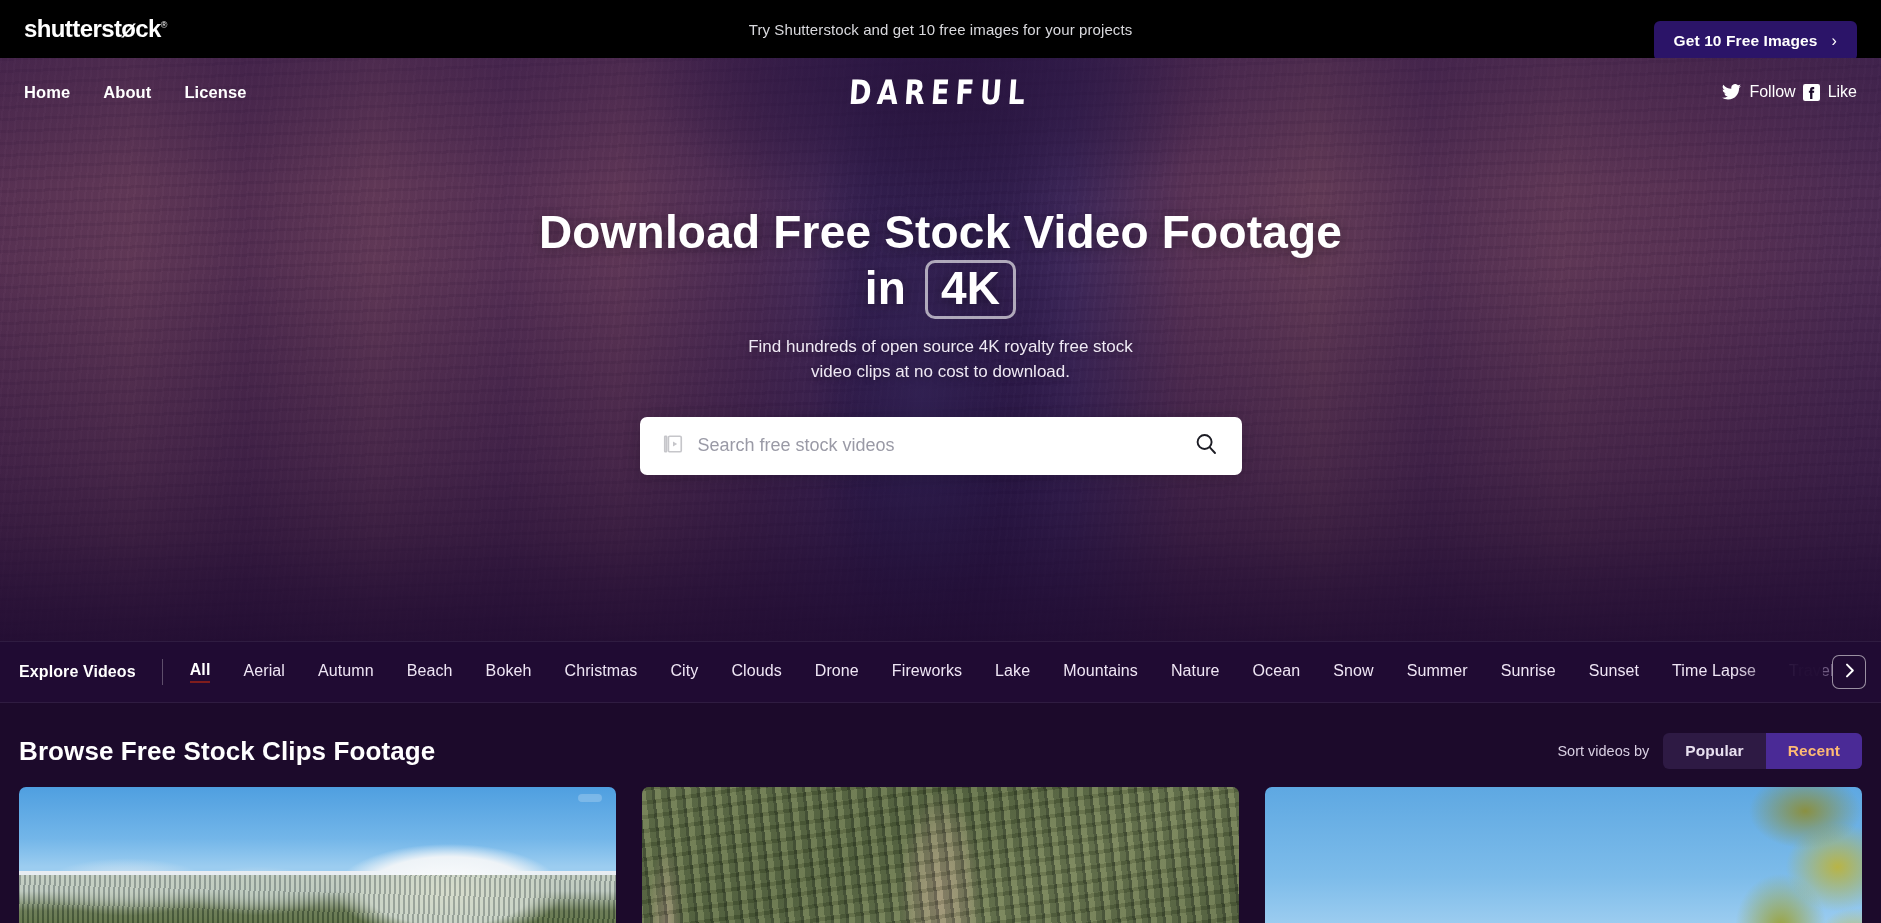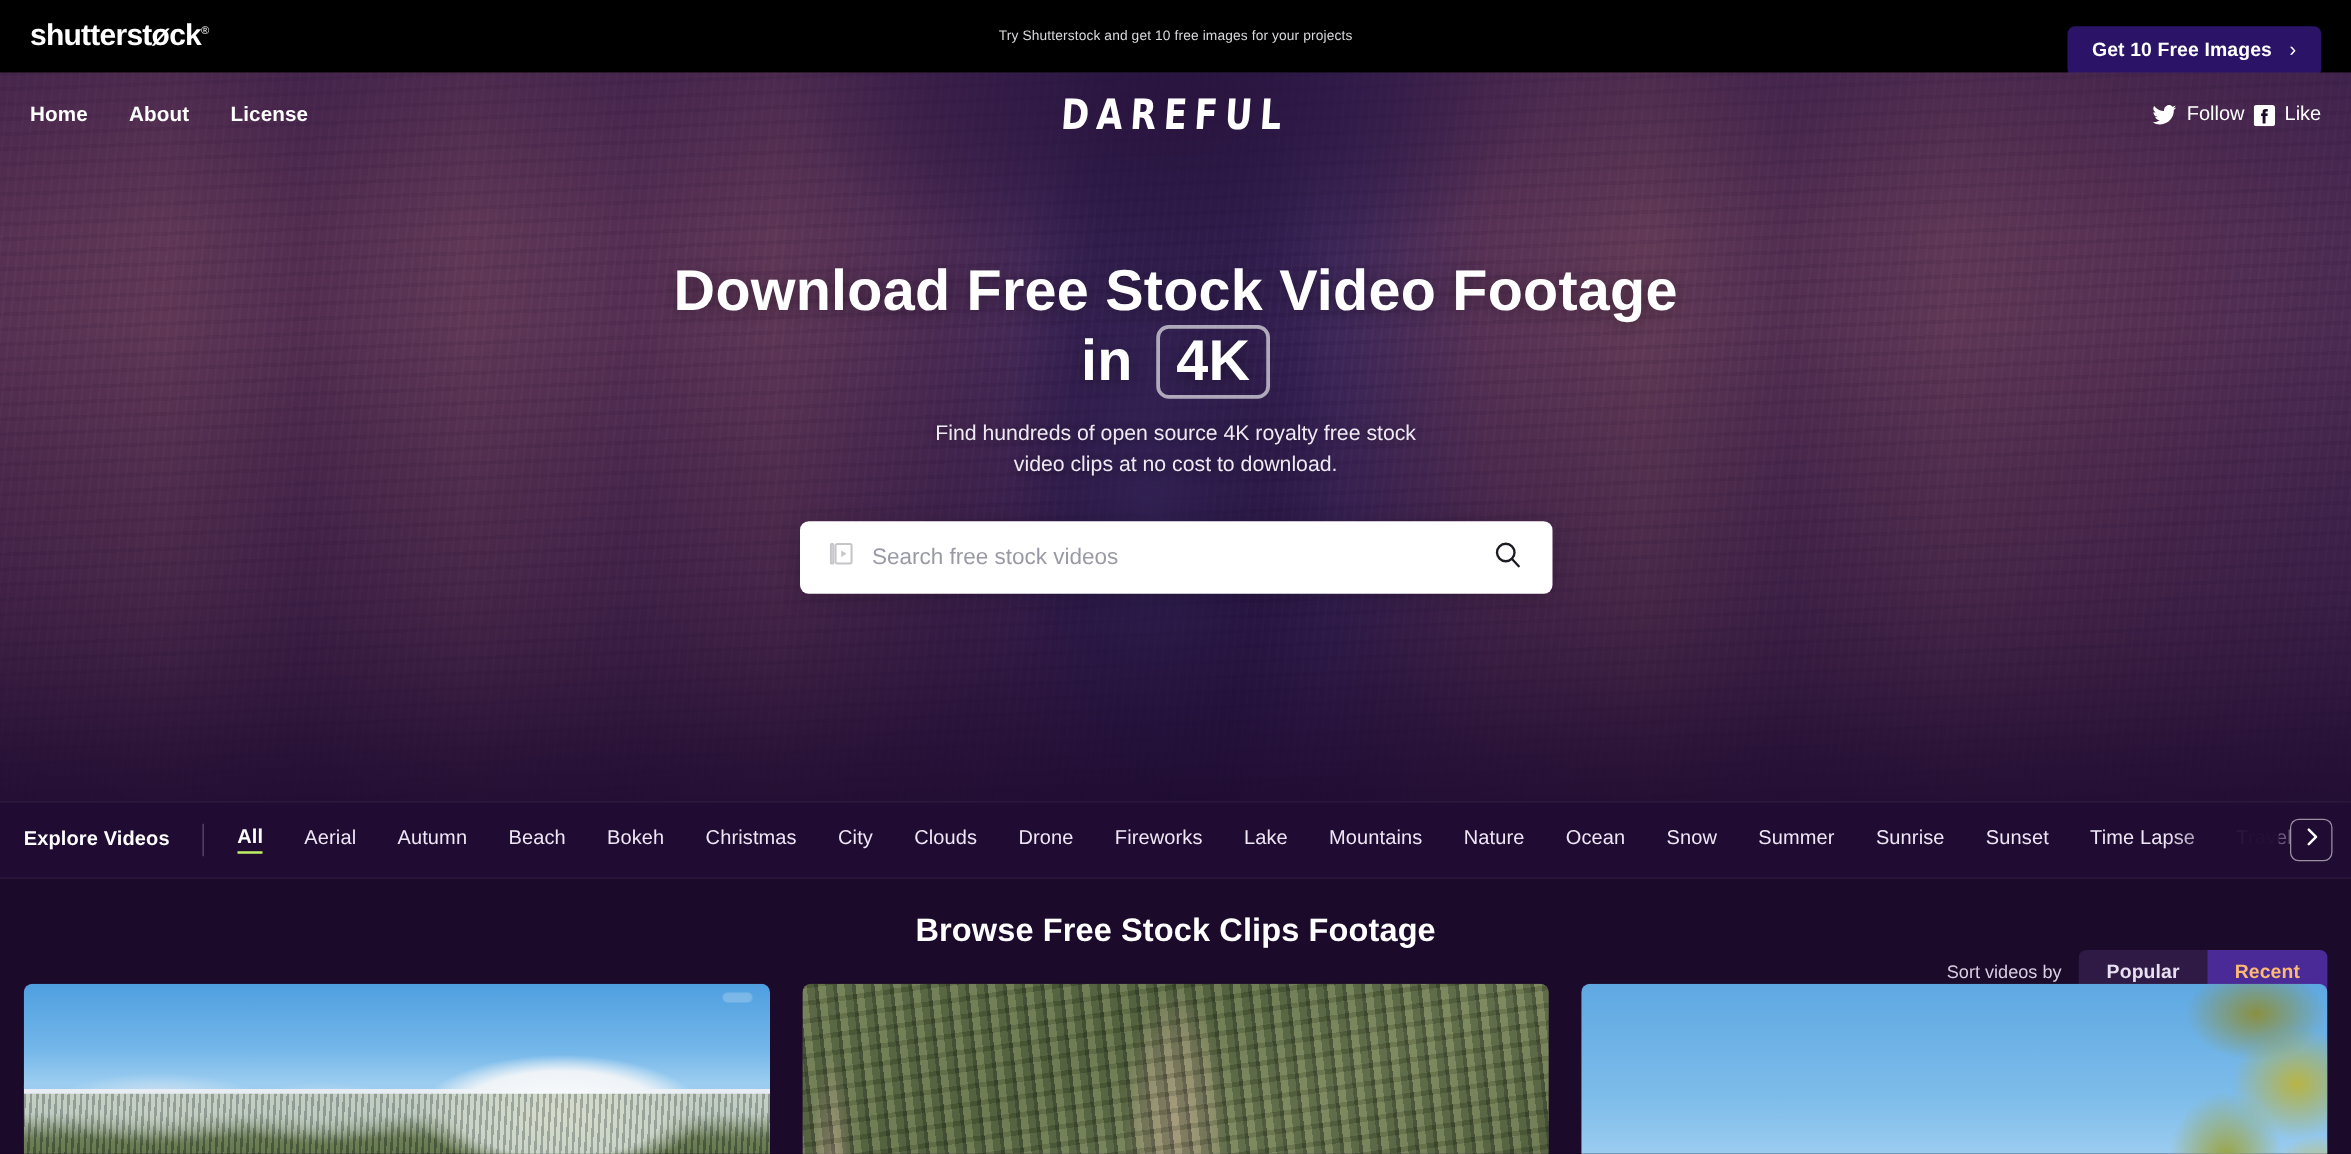--- a/index.html
+++ b/index.html
@@ -34,21 +34,21 @@
   }
   .promo-logo sup {
     font-size: 9px;
     vertical-align: super;
     font-weight: 400;
   }
   .promo-text {
     position: absolute;
     left: 0; right: 0;
     text-align: center;
-    font-size: 11px;
+    font-size: 15px;
     color: #d9d9dd;
     letter-spacing: 0.1px;
     pointer-events: none;
   }
   .promo-cta {
     position: absolute;
     right: 24px;
     top: 9px;
     height: 40px;
     background: #2b1468;
@@ -267,21 +267,21 @@
     font-weight: 400;
     white-space: nowrap;
     text-decoration: none;
     cursor: pointer;
     letter-spacing: 0.1px;
     padding-bottom: 2px;
   }
   .cat-item.active {
     font-weight: 700;
     color: #ffffff;
-    border-bottom: 2px solid #bef264;
+    border-bottom: 2px solid #7f1d1d;
   }
   .cat-item.faded { color: #6e5a80; }
   .cat-next {
     position: absolute;
     right: 15px;
     top: 13px;
     width: 34px;
     height: 34px;
     border: 1px solid rgba(255,255,255,0.55);
     border-radius: 7px;
@@ -302,21 +302,20 @@
 
   
   .browse {
     background: #1c0a2b;
     padding: 26px 19px 0;
   }
   .browse-head {
     display: flex;
     align-items: center;
     height: 44px;
-    flex-direction: column;
   }
   .browse-title {
     color: #ffffff;
     font-size: 26px;
     font-weight: 700;
     letter-spacing: 0.1px;
   }
   .sort-wrap {
     margin-left: auto;
     display: flex;

